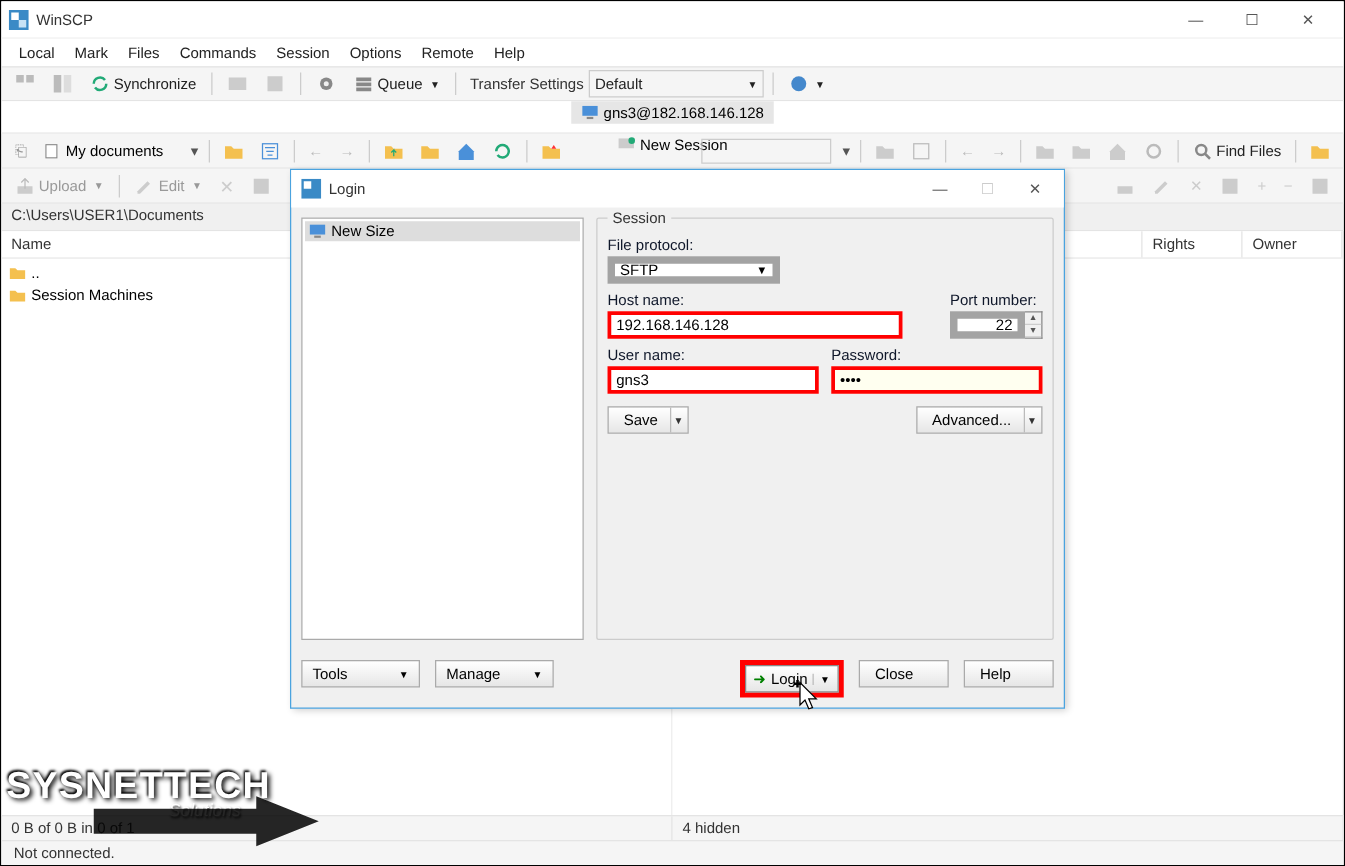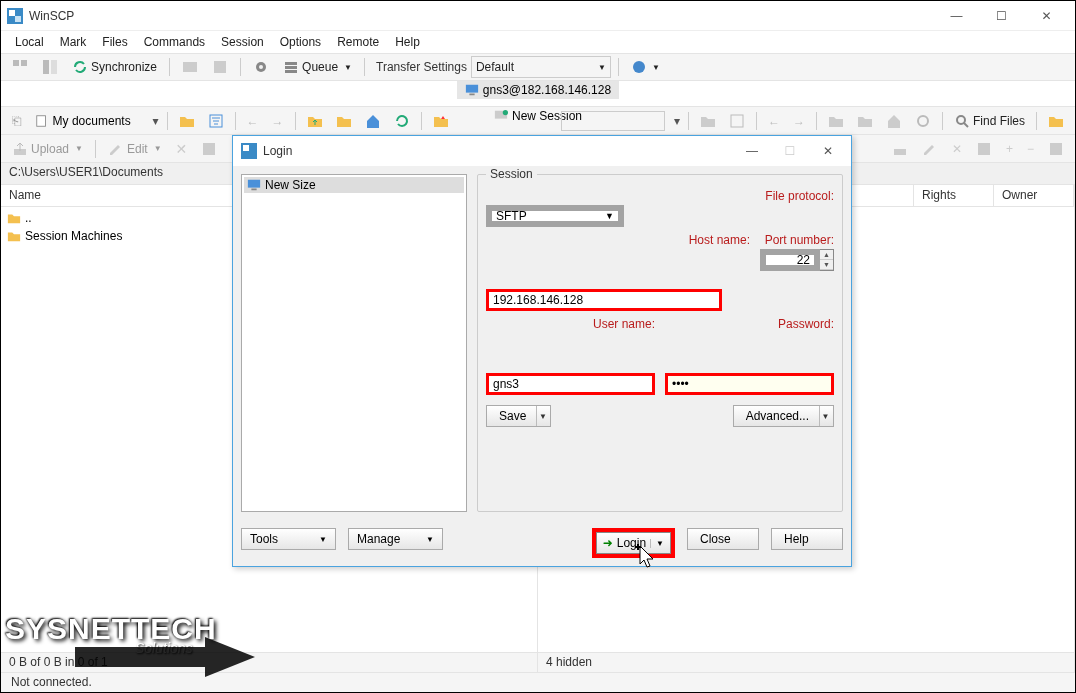--- a/index.html
+++ b/index.html
@@ -63,32 +63,32 @@
 .dlg-title { height: 30px; display: flex; align-items: center; padding: 0 8px; background: #fff; }
 .dlg-title .title { flex:1; color:#333; }
 .dlg-title .ctl { display:flex; gap:8px; }
 .dlg-title .ctl div { width:30px; height:22px; display:flex; align-items:center; justify-content:center; color:#555; }
 .dlg-body { flex:1; display:flex; padding: 8px; gap: 10px; }
 .site-tree { width: 238px; background:#fff; border:1px solid #aaa; padding:2px; }
 .site-item { display:flex; align-items:center; gap:4px; padding:1px 3px; background:#ddd; }
 .sess-form { flex:1; border:1px solid #ccc; border-radius:2px; padding:8px; position:relative; }
 .sess-form legend { position:absolute; top:-8px; left:8px; background:#f0f0f0; padding:0 4px; color:#333; }
 .fld { display:flex; flex-direction:column; margin-top:6px; }
-.fld label { color:#b91c1c; margin-bottom:2px;text-align:right; }
+.fld label { color:#0f172a; margin-bottom:2px; }
 .fld-row { display:flex; gap:10px; }
 .inp { height:22px; border:6px solid #a3a3a3; background:#fff; padding:0 4px; font-size:12px; }
 .inp.sel { width:138px; display:flex; align-items:center; justify-content:space-between; }
 .hostname { width:236px; }
 .portwrap { display:flex; align-items:flex-start; }
 .port { width:60px; text-align:right; }
 .spinner { width:14px; height:22px; border:1px solid #888; border-left:none; display:flex; flex-direction:column; }
 .spinner div { flex:1; display:flex; align-items:center; justify-content:center; font-size:7px; color:#555; border-bottom:1px solid #ccc; }
 .uname { flex:1; }
 .pword { flex:1; }
-.hl { border:3px solid #ff0000 !important;margin-top:40px; }
+.hl { border:3px solid #ff0000 !important; }
 .btn { height:22px; border:1px solid #aaa; background:linear-gradient(#fff,#e6e6e6); display:flex; align-items:center; justify-content:flex-start; padding:0 12px; gap:4px; }
 .btn.split { padding-right:2px; }
 .btn .caret { width:12px; height:100%; border-left:1px solid #bbb; margin-left:6px; display:flex; align-items:center; justify-content:center; font-size:8px; color:#333; }
 .dlg-buttons { display:flex; padding:8px; gap:10px; }
 .dlg-buttons .left { display:flex; gap:12px; width:248px; }
 .dlg-buttons .right { flex:1; display:flex; gap:12px; justify-content:flex-end; }
 .login-btn-wrap { border:4px solid #ff0000; }
 .login-btn { background:linear-gradient(#fff,#e6e6e6); border:1px solid #888; height:22px; display:flex; align-items:center; padding:0 6px; gap:4px; }
 .arrow-ico { color:#008000; }
 .cursor { position:absolute; left:634px; top:543px; pointer-events:none; z-index:1000; }

